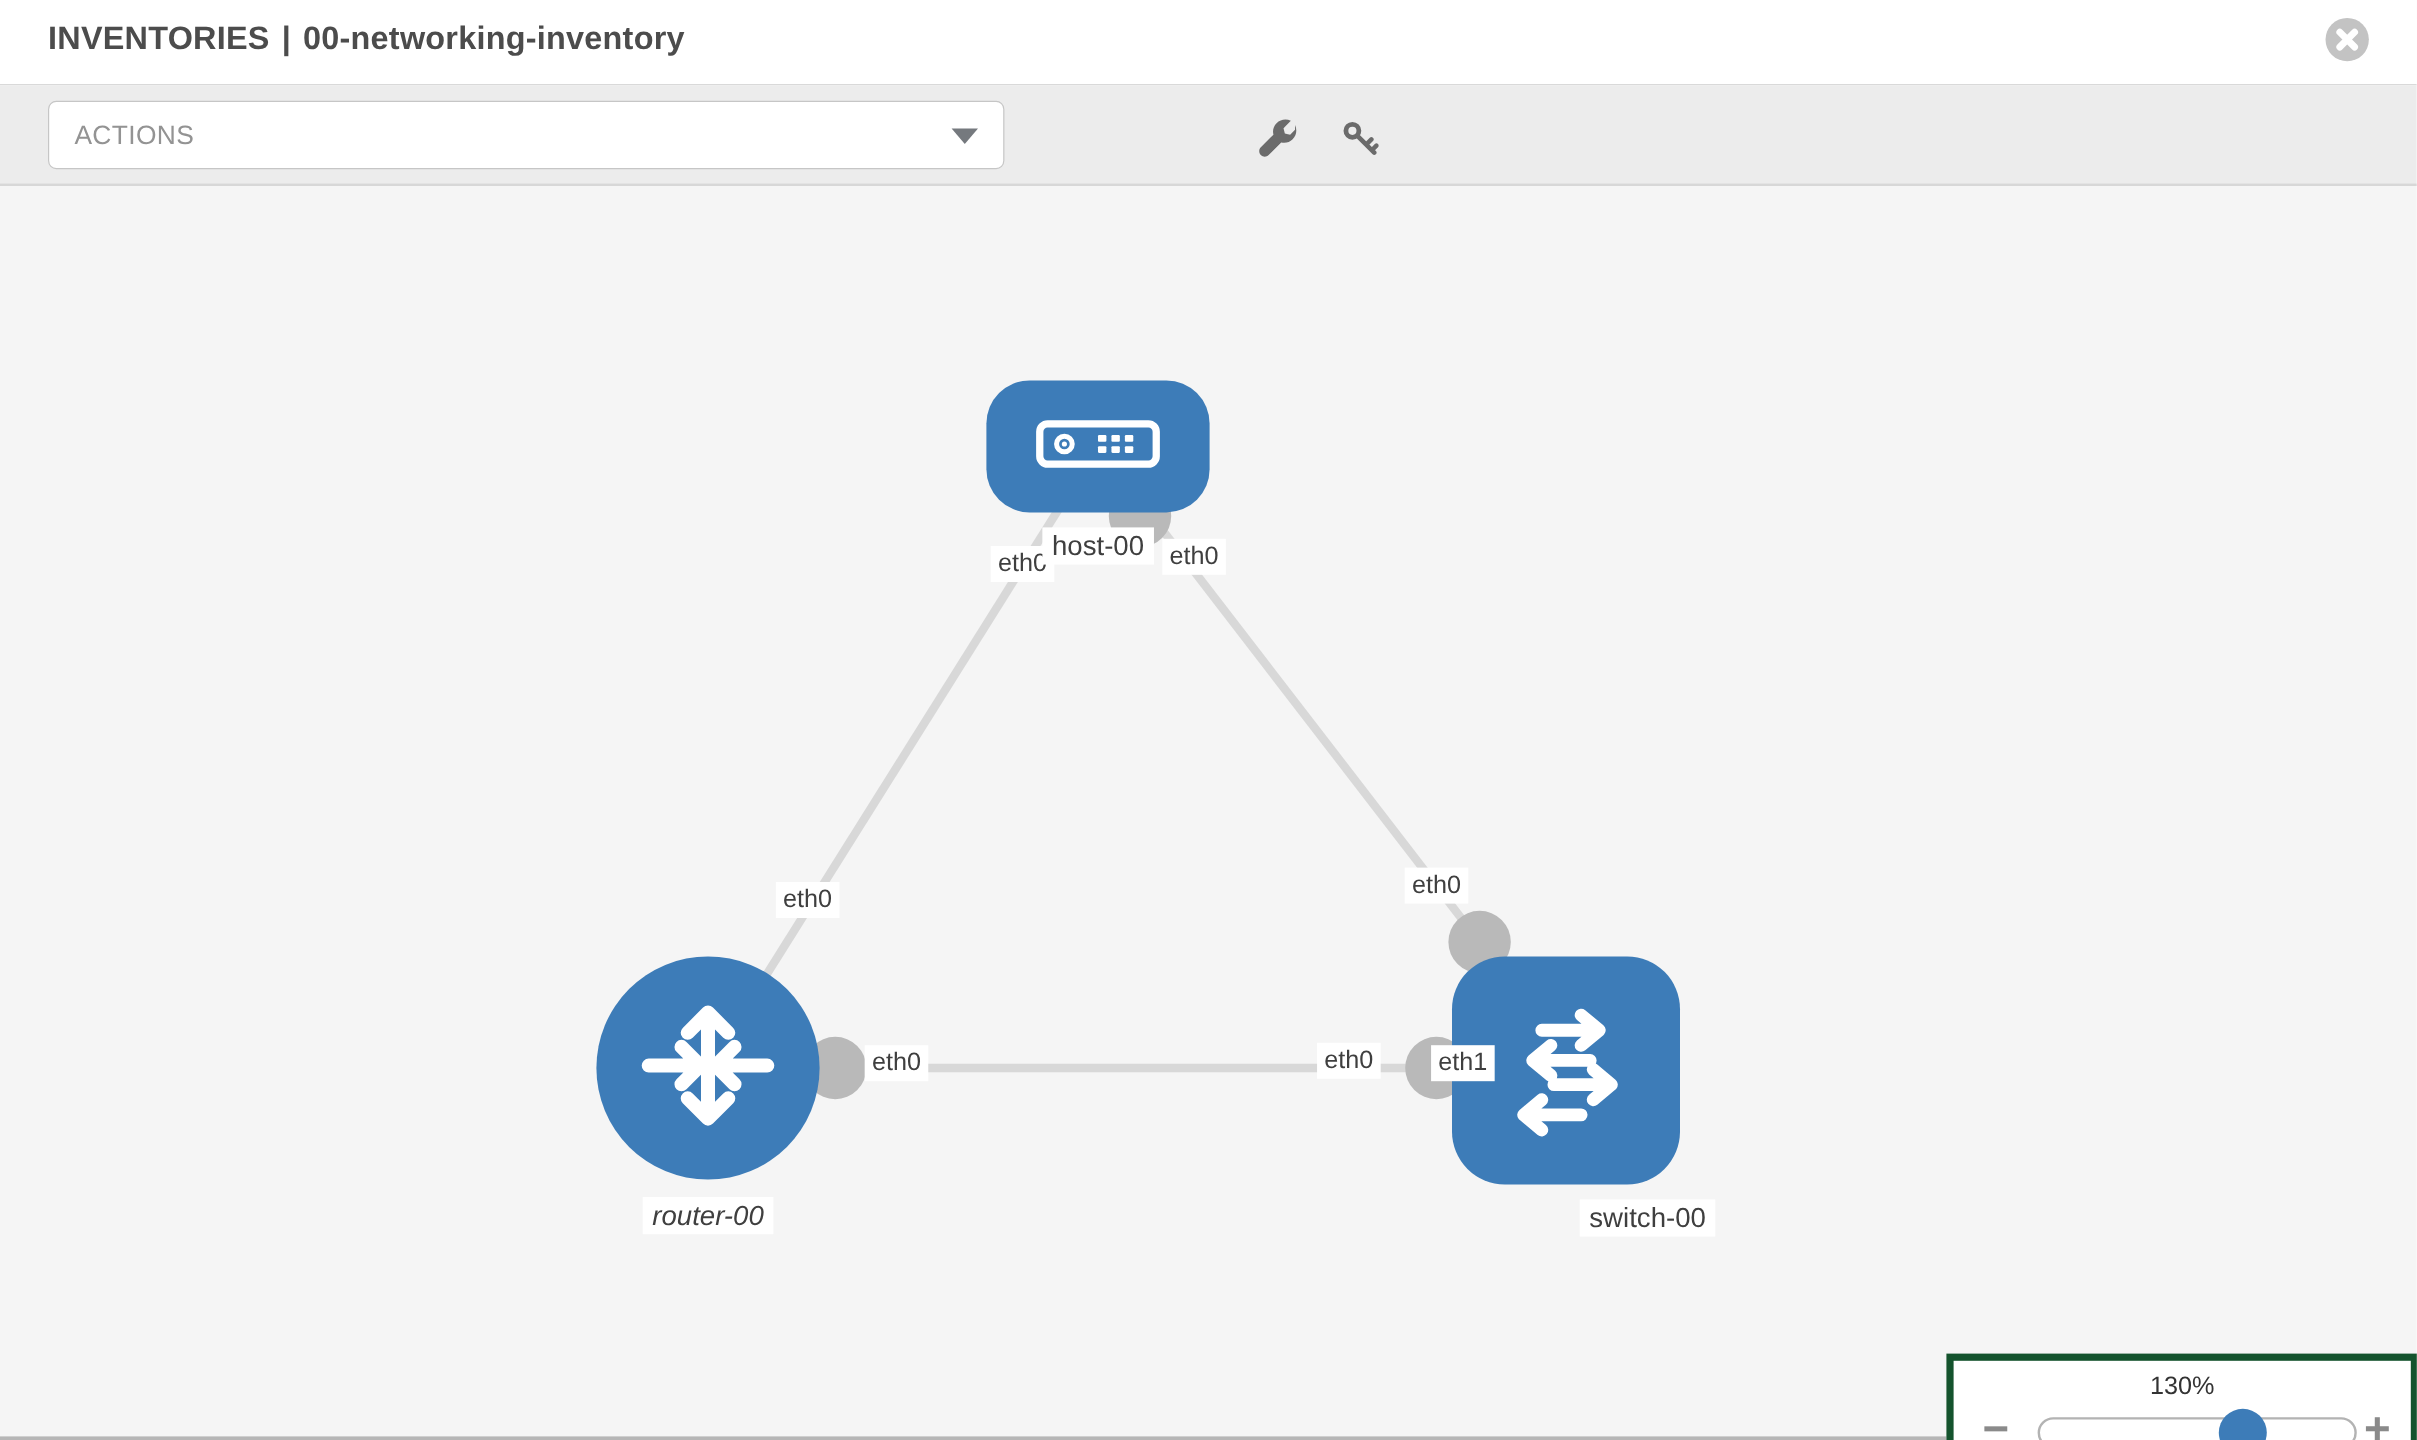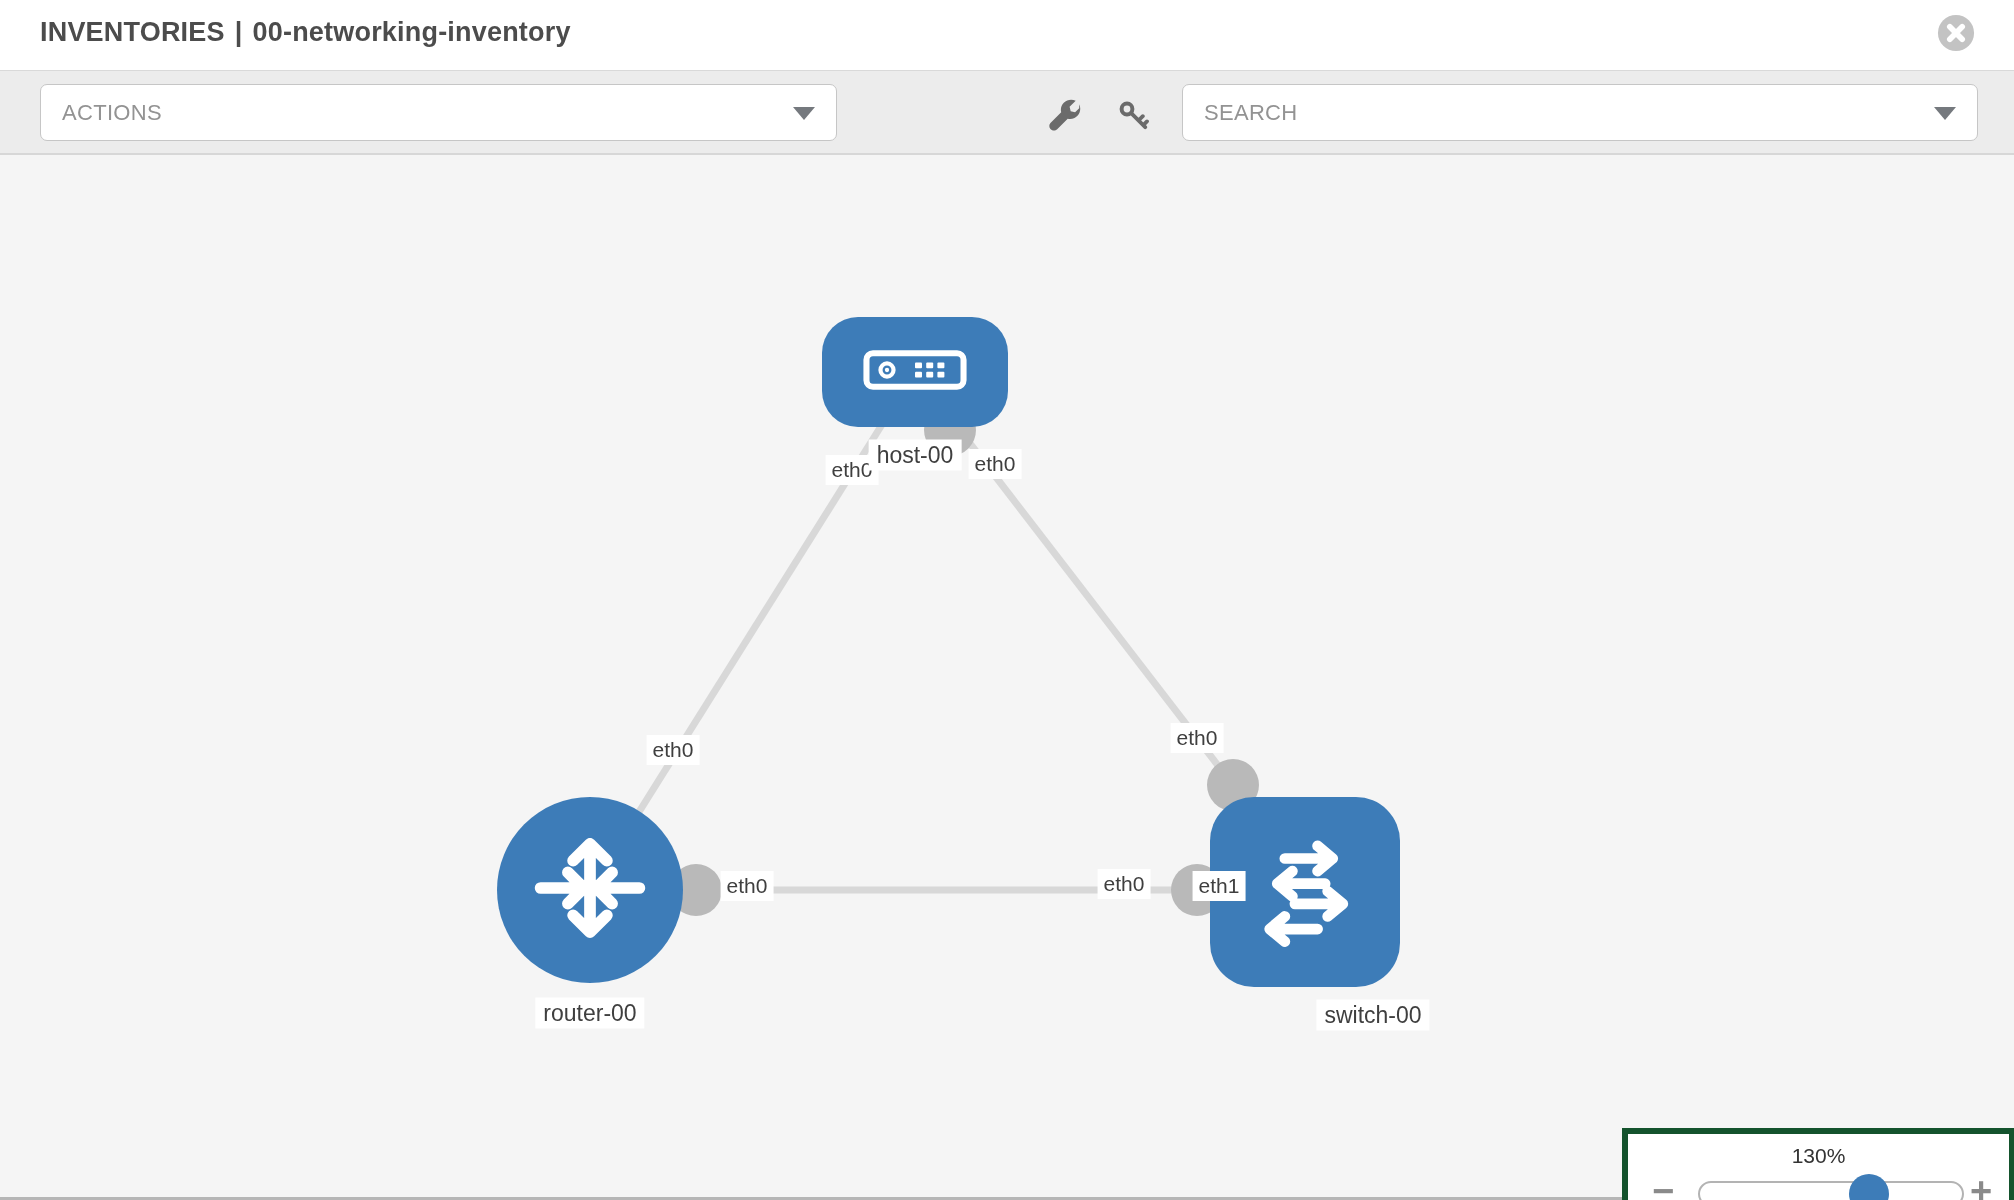--- a/index.html
+++ b/index.html
@@ -91,24 +91,20 @@
 
     <button class="tool-btn key">
       <span>
         <svg width="32" height="32" viewBox="0 0 32 32" fill="none" stroke="#6b6b6b" stroke-width="4" stroke-linecap="round">
           <circle cx="10" cy="10" r="5.4"></circle>
           <path d="M14.2 14.2 L28.2 28.2 M21.5 21.5 L25.8 17.2 M26.2 26.2 L30 22.4" stroke-width="3.8"></path>
         </svg>
       </span>
     </button>
 
-    <div class="select search">
-      <span class="ph">SEARCH</span>
-      <span class="chev"></span>
-    </div>
   </div>
 
   <div class="canvas">
 
     <svg class="links-layer" width="2014" height="1045">
       <line x1="590" y1="735" x2="915" y2="217" stroke="#d8d8d8" stroke-width="7"></line>
       <line x1="915" y1="217" x2="1233" y2="630" stroke="#d8d8d8" stroke-width="7"></line>
       <line x1="696" y1="735" x2="1197" y2="735" stroke="#d8d8d8" stroke-width="7"></line>
       <circle cx="950" cy="275" r="26" fill="#b9b9b9"></circle>
       <circle cx="696" cy="735" r="26" fill="#b9b9b9"></circle>
@@ -158,21 +154,21 @@
 
     <span class="iface-label" style="left:852px;top:315px;">eth0</span>
     <span class="iface-label" style="left:995px;top:309px;">eth0</span>
     <span class="iface-label" style="left:673px;top:595px;">eth0</span>
     <span class="iface-label" style="left:1197px;top:583px;">eth0</span>
     <span class="iface-label" style="left:747px;top:731px;">eth0</span>
     <span class="iface-label" style="left:1124px;top:729px;">eth0</span>
     <span class="iface-label" style="left:1200px;top:731px;margin-left:19px;">eth1</span>
 
     <span class="node-label" style="left:915px;top:300px;">host-00</span>
-    <span class="node-label" style="left:590px;top:858px;">router-00</span>
+    <span class="node-label" style="left:590px;top:858px;font-style:italic;">router-00</span>
     <span class="node-label" style="left:1373px;top:860px;">switch-00</span>
   </div>
 
   <div class="zoom-panel">
     <div class="zoom-value">130%</div>
     <button class="zoom-minus">−</button>
     <div class="zoom-track"></div>
     <div class="zoom-handle"></div>
     <button class="zoom-plus">+</button>
   </div>

